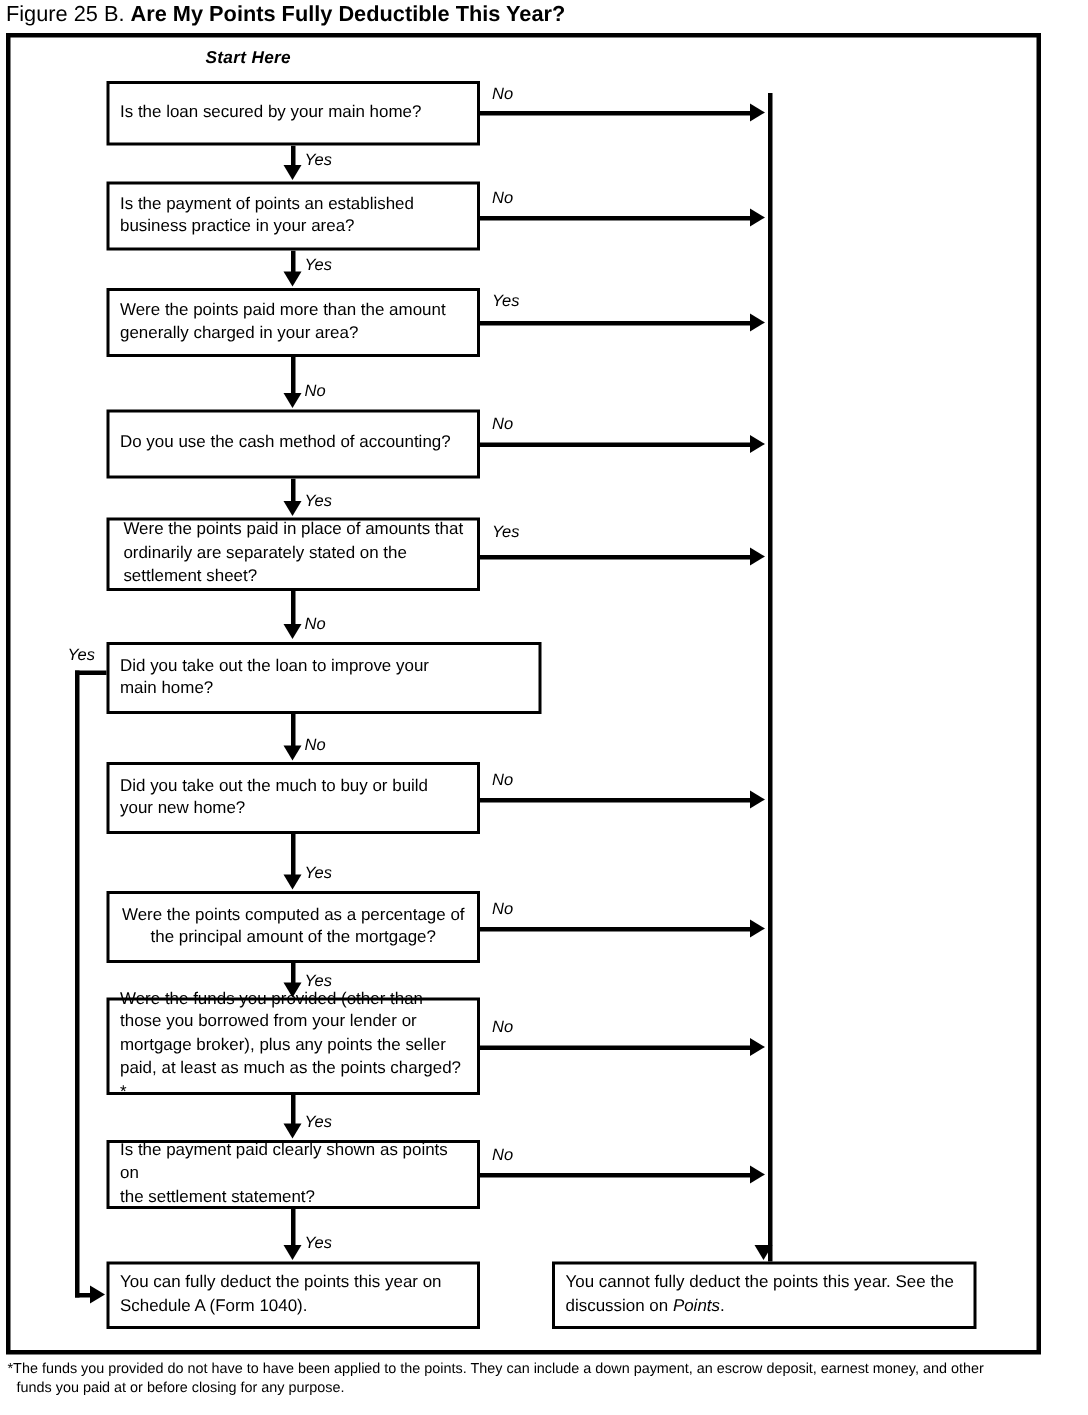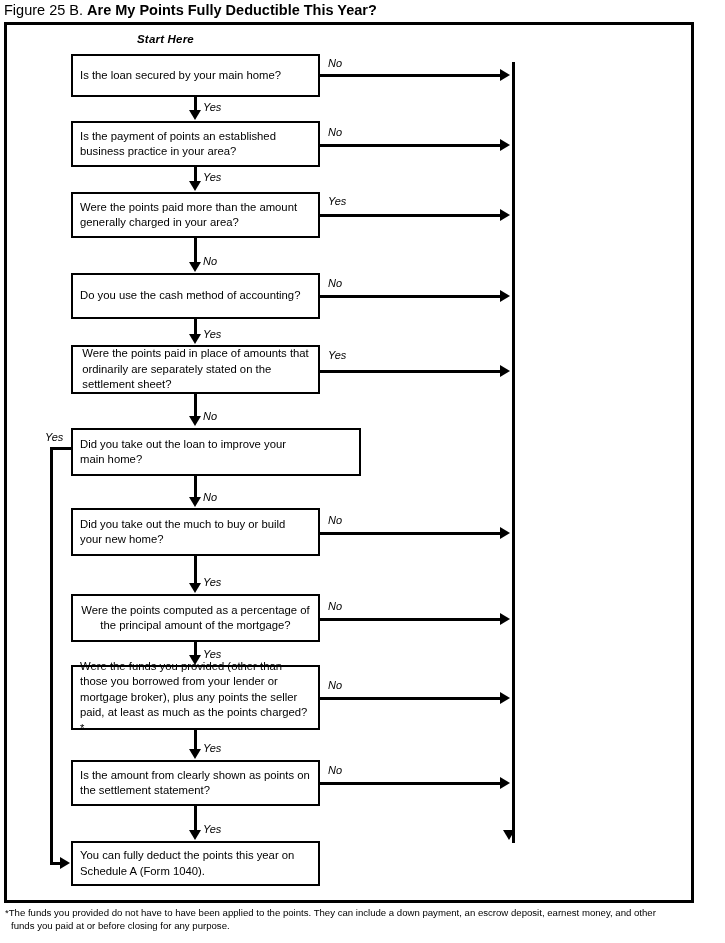--- a/index.html
+++ b/index.html
@@ -128,27 +128,30 @@
     <span class="txt">Were the points computed as a percentage of
 the principal amount of the mortgage?</span></div>
 
   <div class="node" style="left:71px;top:665px;width:249px;height:65px;">
     <span class="txt">Were the funds you provided (other than
 those you borrowed from  your lender or
 mortgage broker), plus any points the seller
 paid, at least as much as the points charged?*</span></div>
 
   <div class="node" style="left:71px;top:760px;width:249px;height:46px;">
-    <span class="txt">Is the amount from clearly shown as points on
+    <span class="txt">Is the payment paid clearly shown as points on
 the settlement statement?</span></div>
 
   <div class="node" style="left:71px;top:841px;width:249px;height:45px;">
     <span class="txt">You can fully deduct the points this year on
 Schedule A (Form 1040).</span></div>
 
+  <div class="node" style="left:368px;top:841px;width:283px;height:45px;">
+    <span class="txt"><span>You cannot fully deduct the points this year. See the
+discussion on </span><span class="ital">Points</span><span>.</span></span></div>
 
   <div class="vline" style="left:194px;top:97px;height:16px;"></div>
   <div class="arrow-down" style="left:189px;top:110px;"></div>
   <div class="edge-label" style="left:203px;top:101px;">Yes</div>
 
   <div class="vline" style="left:194px;top:167px;height:17px;"></div>
   <div class="arrow-down" style="left:189px;top:181px;"></div>
   <div class="edge-label" style="left:203px;top:171px;">Yes</div>
 
   <div class="vline" style="left:194px;top:238px;height:27px;"></div>

